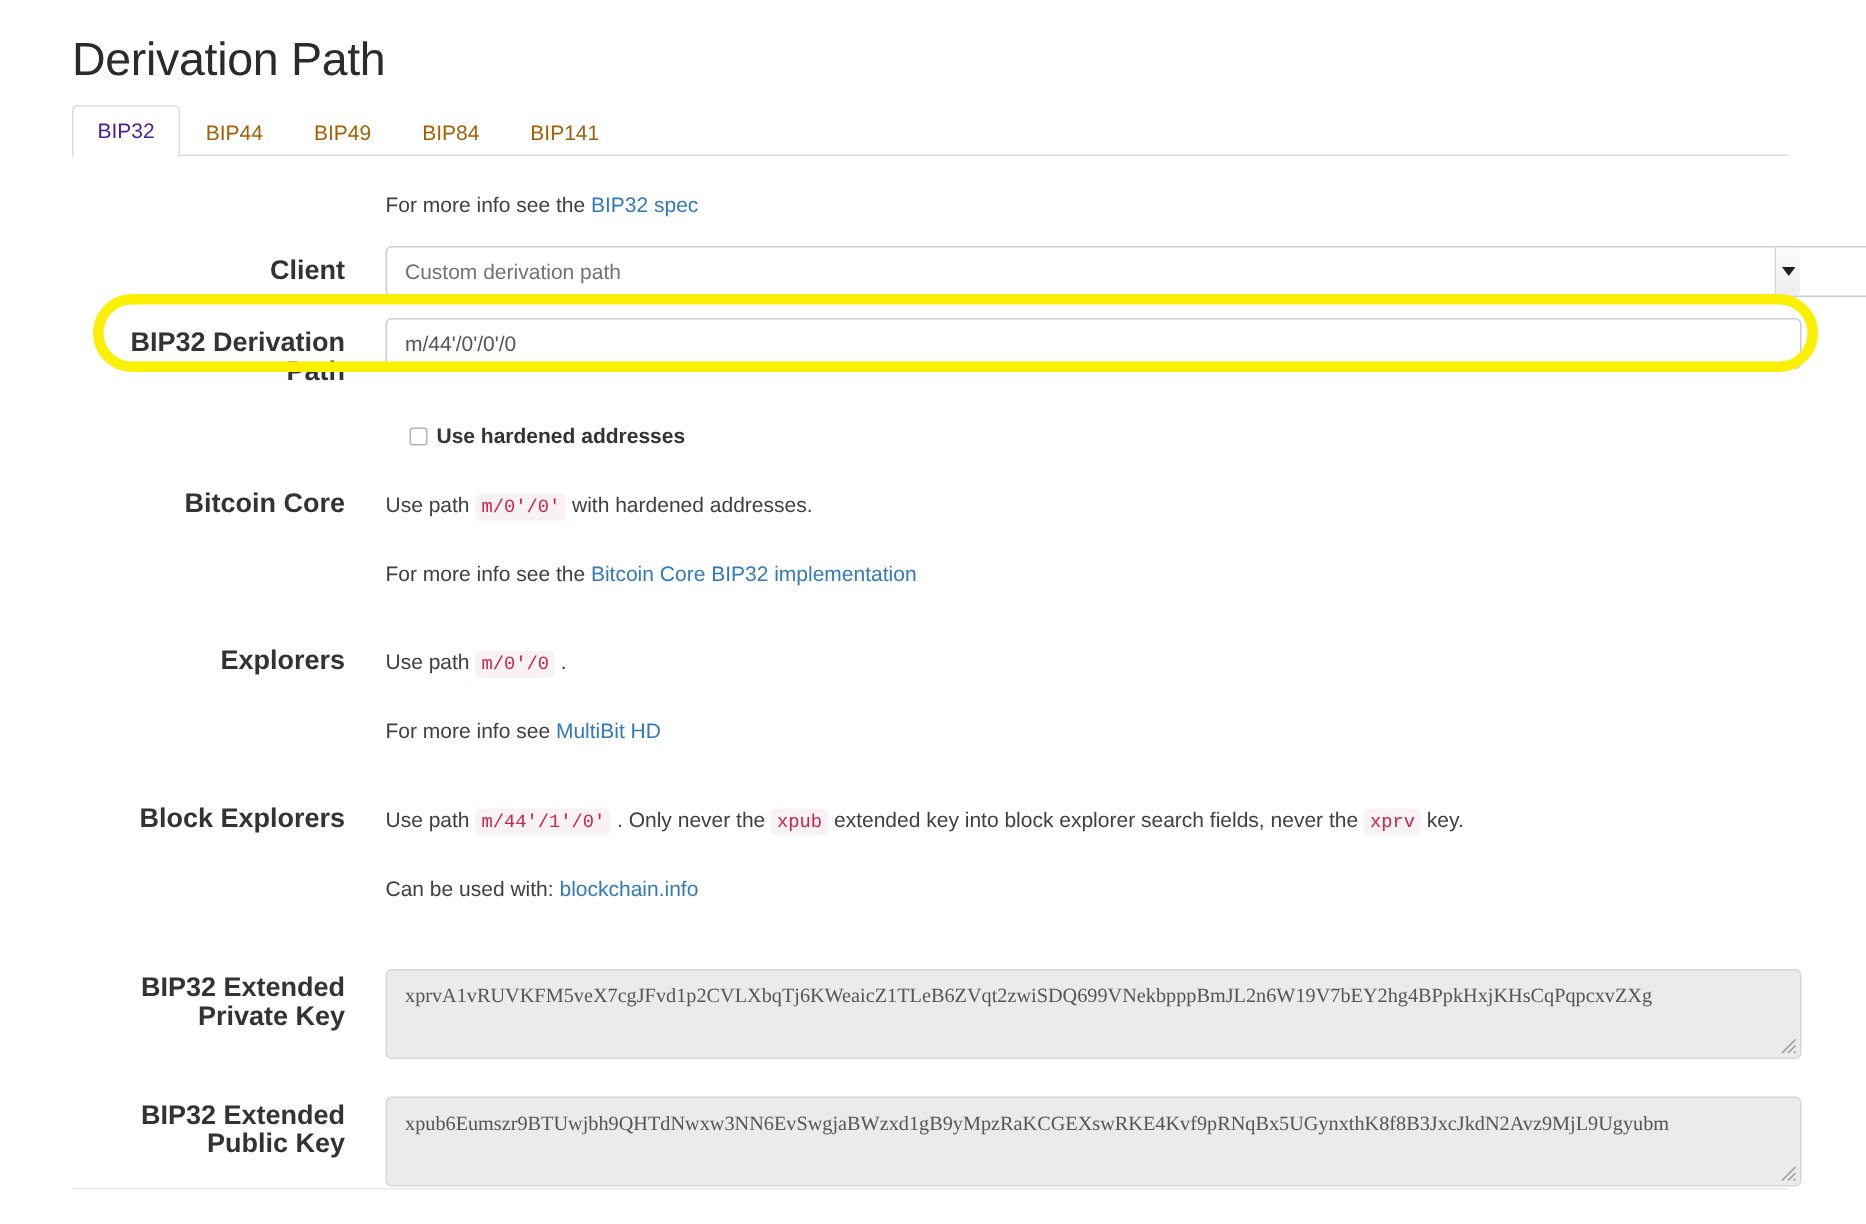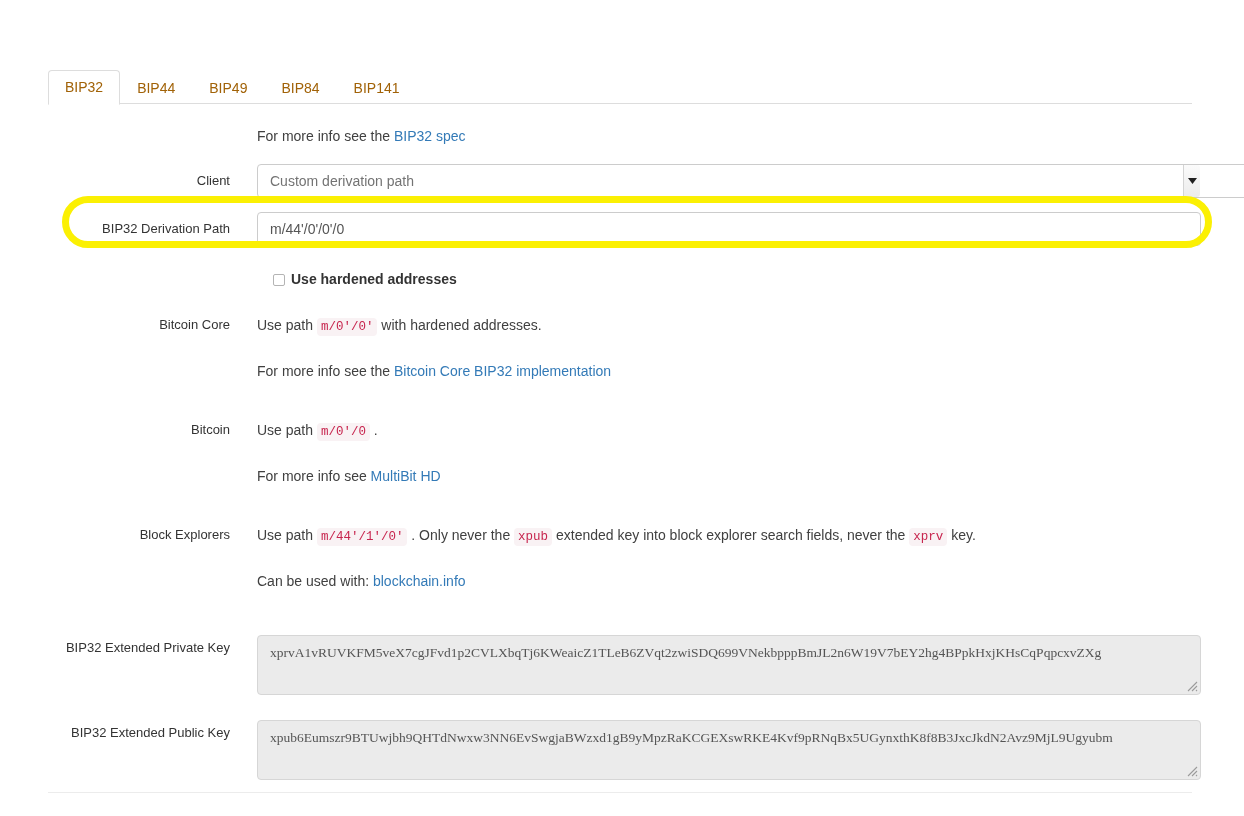--- a/index.html
+++ b/index.html
@@ -43,21 +43,21 @@
     color: #a16207;
     cursor: pointer;
     border: 1px solid transparent;
     border-bottom: none;
     margin-bottom: -1px;
     background: transparent;
     position: relative;
     top: 1px;
   }
   .tab.active {
-    color: #a16207;
+    color: #4c1d95;
     background: #ffffff;
     border: 1px solid #dddddd;
     border-bottom: 1px solid #ffffff;
     border-top-left-radius: 4px;
     border-top-right-radius: 4px;
     text-align: center;
   }
 
   
   .form {
@@ -67,22 +67,22 @@
   }
   .row {
     display: flex;
     align-items: flex-start;
     position: relative;
   }
   .row-label {
     width: 197px;
     flex: 0 0 197px;
     text-align: right;
-    font-weight: normal;
-    font-size: 13px;
+    font-weight: bold;
+    font-size: 18px;
     line-height: 19px;
     color: #333333;
     padding-right: 15px;
     padding-top: 7px;
   }
   .row-body {
     flex: 1 1 auto;
     padding-left: 12px;
     min-width: 0;
   }
@@ -220,20 +220,21 @@
     border-radius: 26px / 26px;
     pointer-events: none;
     z-index: 5;
   }
 </style>
 </head>
 <body>
 
 <div class="page">
 
+  <div class="page-title">Derivation Path</div>
 
   <div class="tabs">
     <div class="tab active">BIP32</div>
     <div class="tab">BIP44</div>
     <div class="tab">BIP49</div>
     <div class="tab">BIP84</div>
     <div class="tab">BIP141</div>
   </div>
 
   <div class="form">
@@ -286,21 +287,21 @@
         <div class="helptext" style="padding-top:0;">
           <span>Use path </span><code class="inlinecode">m/0'/0'</code><span> with hardened addresses.</span>
         </div>
         <div class="helptext" style="padding-top:24px;">
           <span>For more info see the </span><a class="link" href="#">Bitcoin Core BIP32 implementation</a>
         </div>
       </div>
     </div>
 
     <div class="row" style="margin-top:39px;">
-      <div class="row-label" style="padding-top:0;">Bitcoin</div>
+      <div class="row-label" style="padding-top:0;">Explorers</div>
       <div class="row-body">
         <div class="helptext" style="padding-top:0;">
           <span>Use path </span><code class="inlinecode">m/0'/0</code><span> .</span>
         </div>
         <div class="helptext" style="padding-top:24px;">
           <span>For more info see </span><a class="link" href="#">MultiBit HD</a>
         </div>
       </div>
     </div>
 

